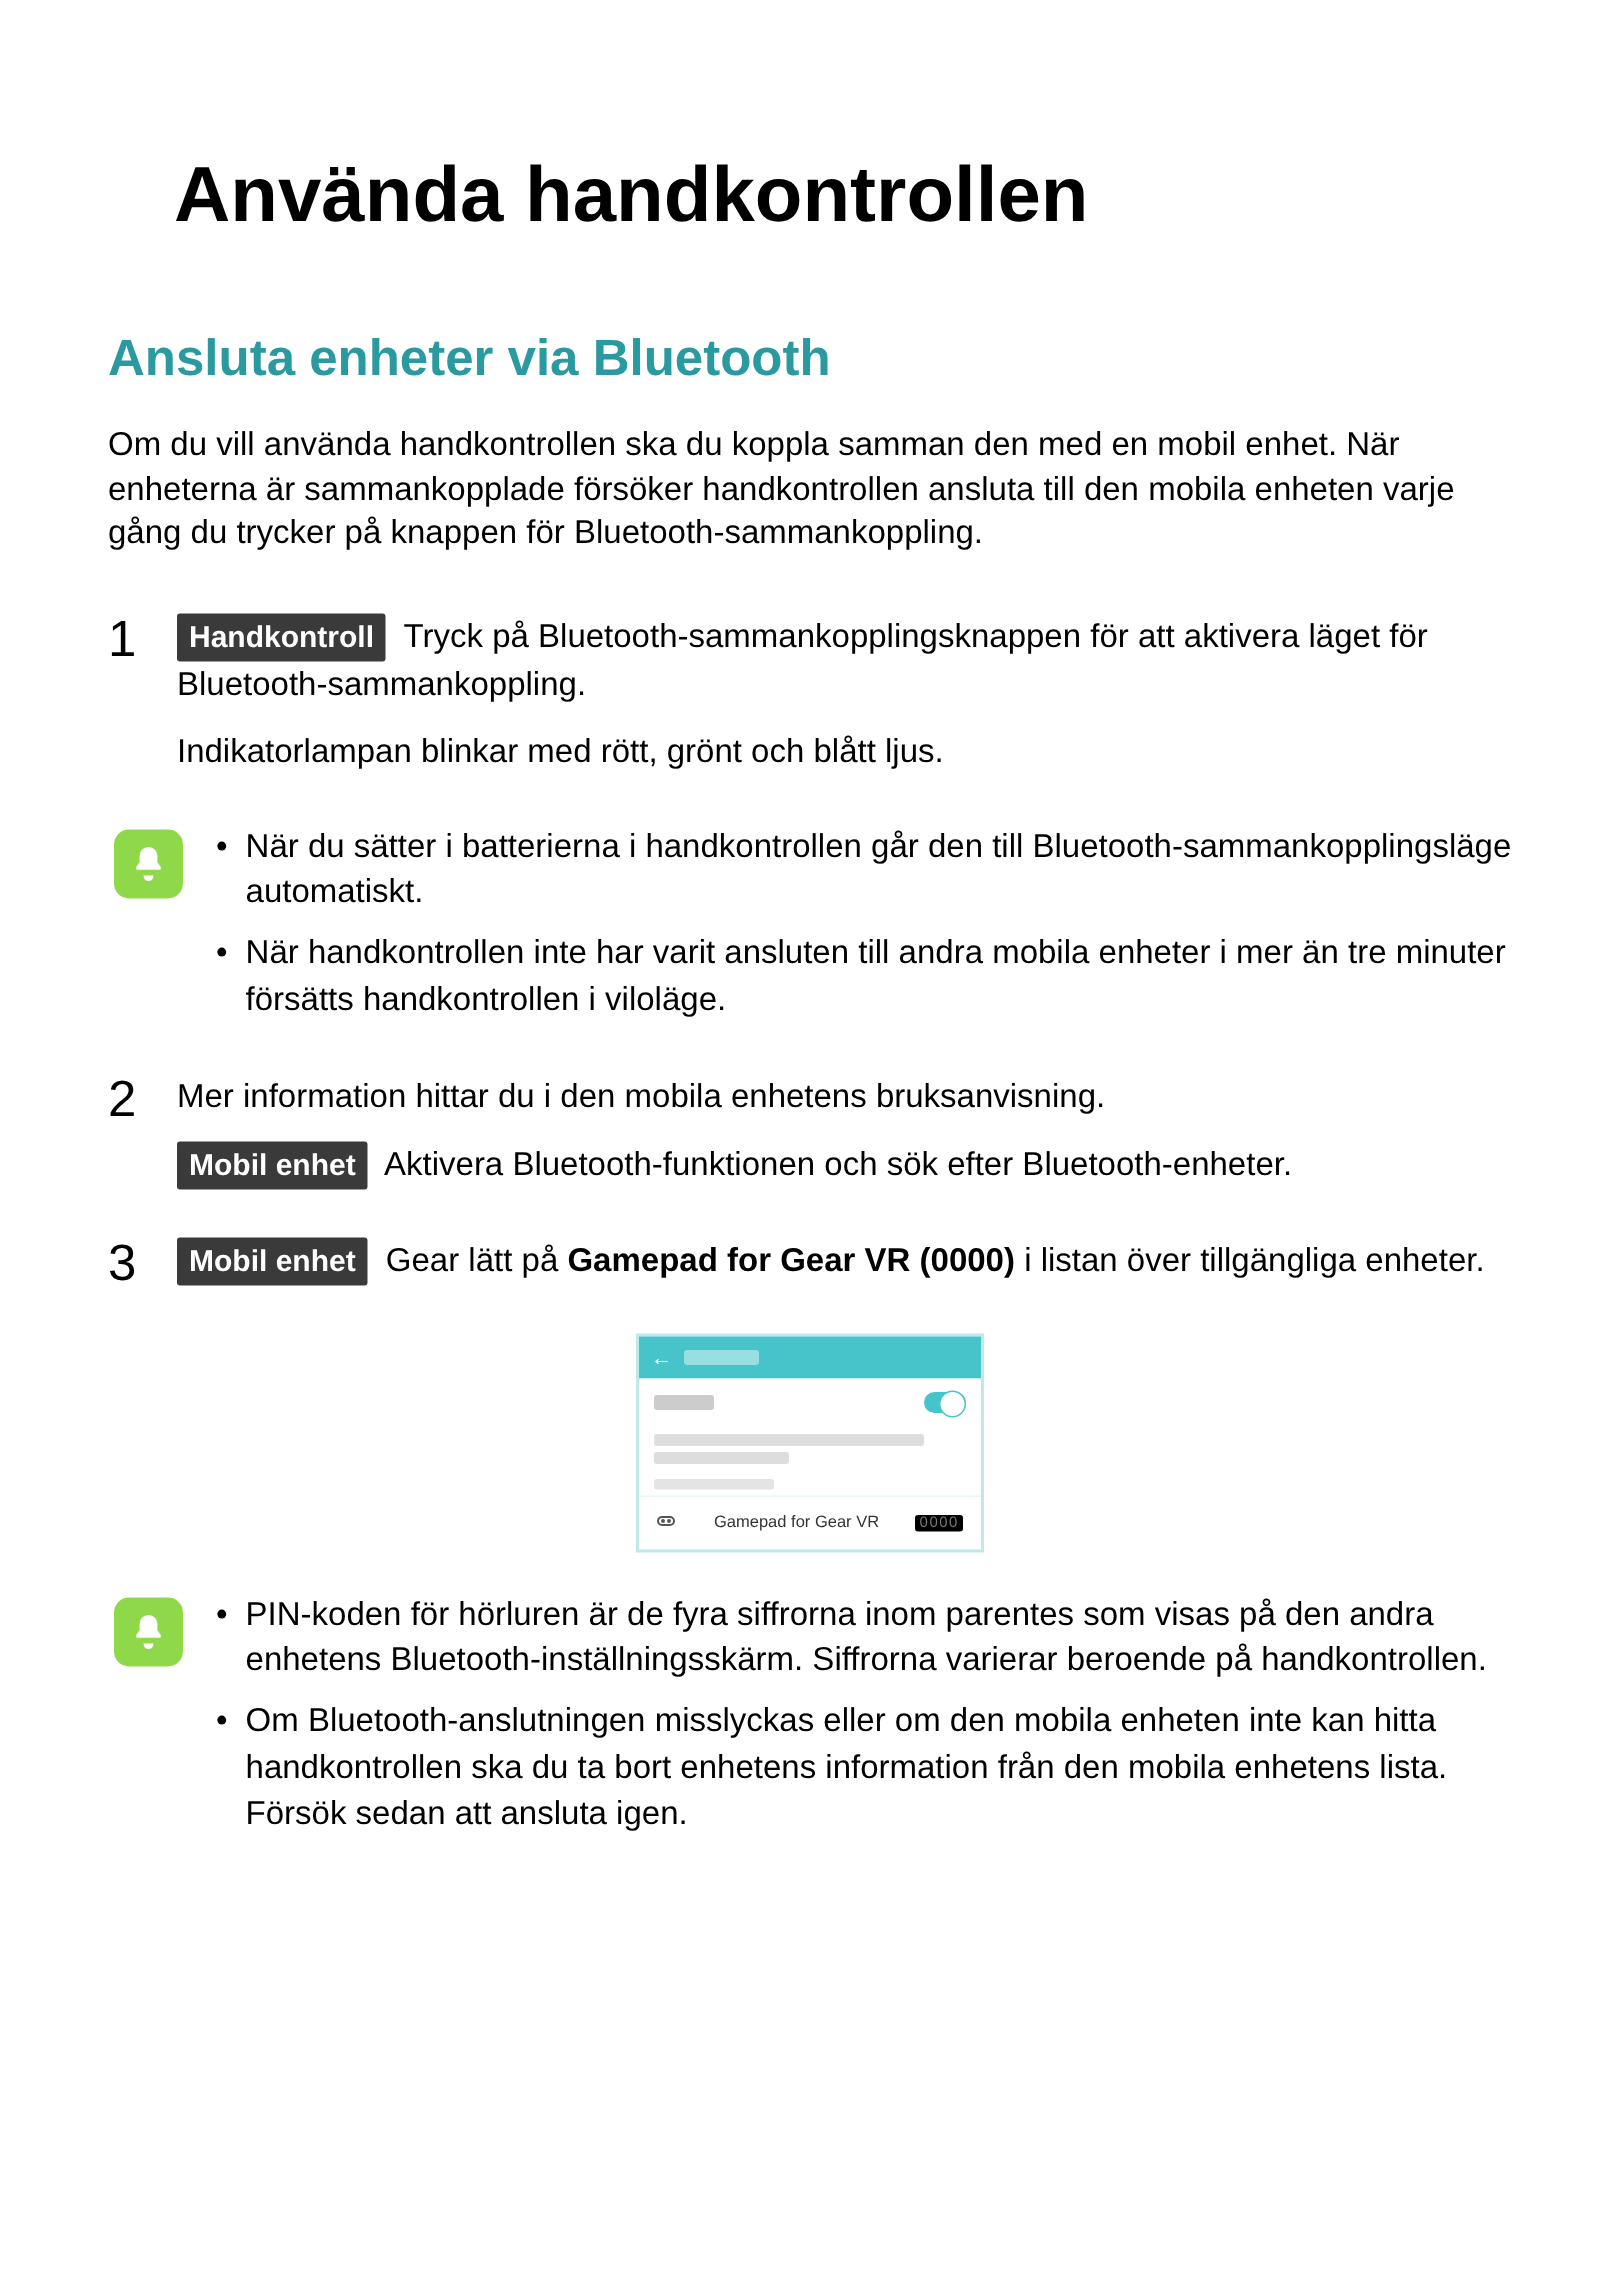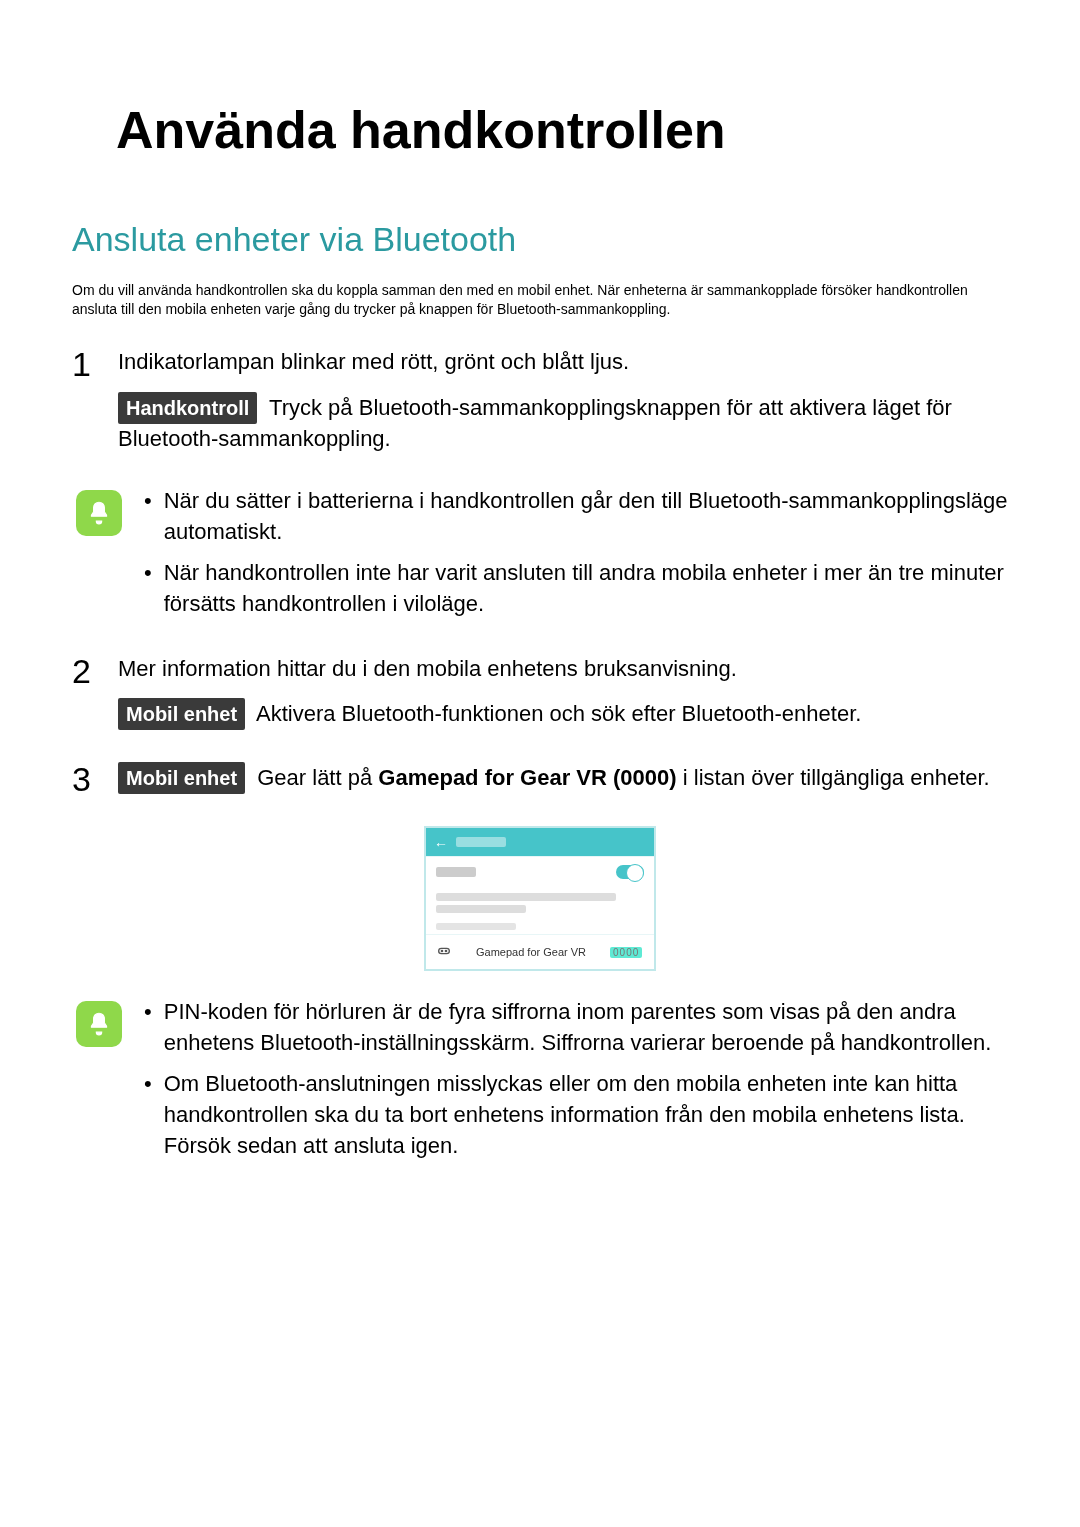--- a/index.html
+++ b/index.html
@@ -1,20 +1,20 @@
 <!DOCTYPE html>
 <html><head>
 <meta charset="utf-8">
 <style>
   * { box-sizing: border-box; margin: 0; padding: 0; }
   html, body { width: 1080px; height: 1527px; background: #fff; font-family: Arial, Helvetica, sans-serif; color: #000; }
   .page { padding: 100px 72px 40px 72px; position: relative; height: 100%; }
   .h1 { font-size: 52px; font-weight: bold; margin-bottom: 60px; margin-left: 44px; }
-  .h2 { font-size: 34px; font-weight: normal; color: #2b9aa0; margin-bottom: 22px; }
-  .intro { font-size: 14px; line-height: 1.35; margin-bottom: 28px; }
+  .h2 { font-size: 34px; font-weight: bold; color: #2b9aa0; margin-bottom: 22px; }
+  .intro { font-size: 22px; line-height: 1.35; margin-bottom: 39px; }
   .step { display: flex; gap: 18px; margin-bottom: 18px; }
   .step-num { font-size: 34px; width: 28px; flex: none; line-height: 1; }
   .step-body { font-size: 22px; line-height: 1.4; flex: 1; }
   .step-body p { margin-bottom: 14px; }
   .badge { display: inline-block; background: #3a3a3a; color: #fff; font-weight: bold; padding: 2px 8px; border-radius: 2px; font-size: 20px; margin-right: 6px; }
   .note-box { display: flex; gap: 22px; margin: 6px 0 24px 0; padding-left: 4px; }
   .note-icon { width: 46px; height: 46px; border-radius: 10px; background: #8fd84a; display: flex; align-items: center; justify-content: center; flex: none; margin-top: 4px; }
   .note-icon svg { width: 26px; height: 26px; fill: #fff; stroke: #fff; }
   .note-list { font-size: 22px; line-height: 1.4; flex: 1; }
   .note-list .item { display: flex; gap: 12px; margin-bottom: 10px; }
@@ -25,43 +25,43 @@
   .bt-header { background: #46c4c9; height: 28px; display: flex; align-items: center; padding: 0 8px; color: #fff; gap: 8px; }
   .bt-back { font-size: 14px; }
   .bt-blur { background: rgba(255,255,255,0.45); border-radius: 2px; display: inline-block; }
   .bt-row { padding: 8px 10px; display: flex; align-items: center; justify-content: space-between; border-top: 1px solid #e8f6f7; }
   .bt-toggle { width: 28px; height: 14px; border-radius: 8px; background: #46c4c9; position: relative; }
   .bt-toggle::after { content:""; position: absolute; right: 0; top: -1px; width: 16px; height: 16px; border-radius: 50%; background: #fff; border: 1px solid #46c4c9; }
   .bt-desc { padding: 6px 10px; color: #aaa; }
   .bt-sub { padding: 4px 10px; color: #bbb; }
   .bt-device { padding: 8px 10px; display: flex; align-items: center; gap: 24px; border-top: 1px solid #e8f6f7; color: #333; }
   .bt-device svg { width: 16px; height: 16px; }
-  .bt-pin { background: #5eead4; color: #777; padding: 0 3px; border-radius: 2px; font-size: 10px; letter-spacing: 1px; }
+  .bt-pin { background: #000000; color: #777; padding: 0 3px; border-radius: 2px; font-size: 10px; letter-spacing: 1px; }
   .footer { position: absolute; bottom: 34px; left: 0; width: 100%; text-align: center; }
   .footer-box { display: inline-block; border: 1px solid #c8c8c8; padding: 4px 60px; font-size: 18px; }
   .footer-page { font-weight: bold; font-size: 18px; margin-top: 2px; }
 </style>
 </head>
 <body>
 
 <div class="page">
 
   <h1 class="h1">Använda handkontrollen</h1>
 
   <h2 class="h2">Ansluta enheter via Bluetooth</h2>
 
   <p class="intro">Om du vill använda handkontrollen ska du koppla samman den med en mobil enhet. När enheterna är sammankopplade försöker handkontrollen ansluta till den mobila enheten varje gång du trycker på knappen för Bluetooth-sammankoppling.</p>
 
   <div class="step">
     <div class="step-num">1</div>
     <div class="step-body">
-      <p>Indikatorlampan blinkar med rött, grönt och blått ljus.</p>
       <p>
         <span class="badge">Handkontroll</span><span> Tryck på Bluetooth-sammankopplingsknappen för att aktivera läget för Bluetooth-sammankoppling.</span>
       </p>
+      <p>Indikatorlampan blinkar med rött, grönt och blått ljus.</p>
     </div>
   </div>
 
   <div class="note-box">
     <div class="note-icon">
       <svg viewBox="0 0 24 24">
           <path d="M12 2a5 5 0 0 0-5 5v4l-2 3v1h14v-1l-2-3V7a5 5 0 0 0-5-5zm0 20a2.5 2.5 0 0 0 2.5-2.5h-5A2.5 2.5 0 0 0 12 22z"></path>
         </svg>
     </div>
     <div class="note-list">

